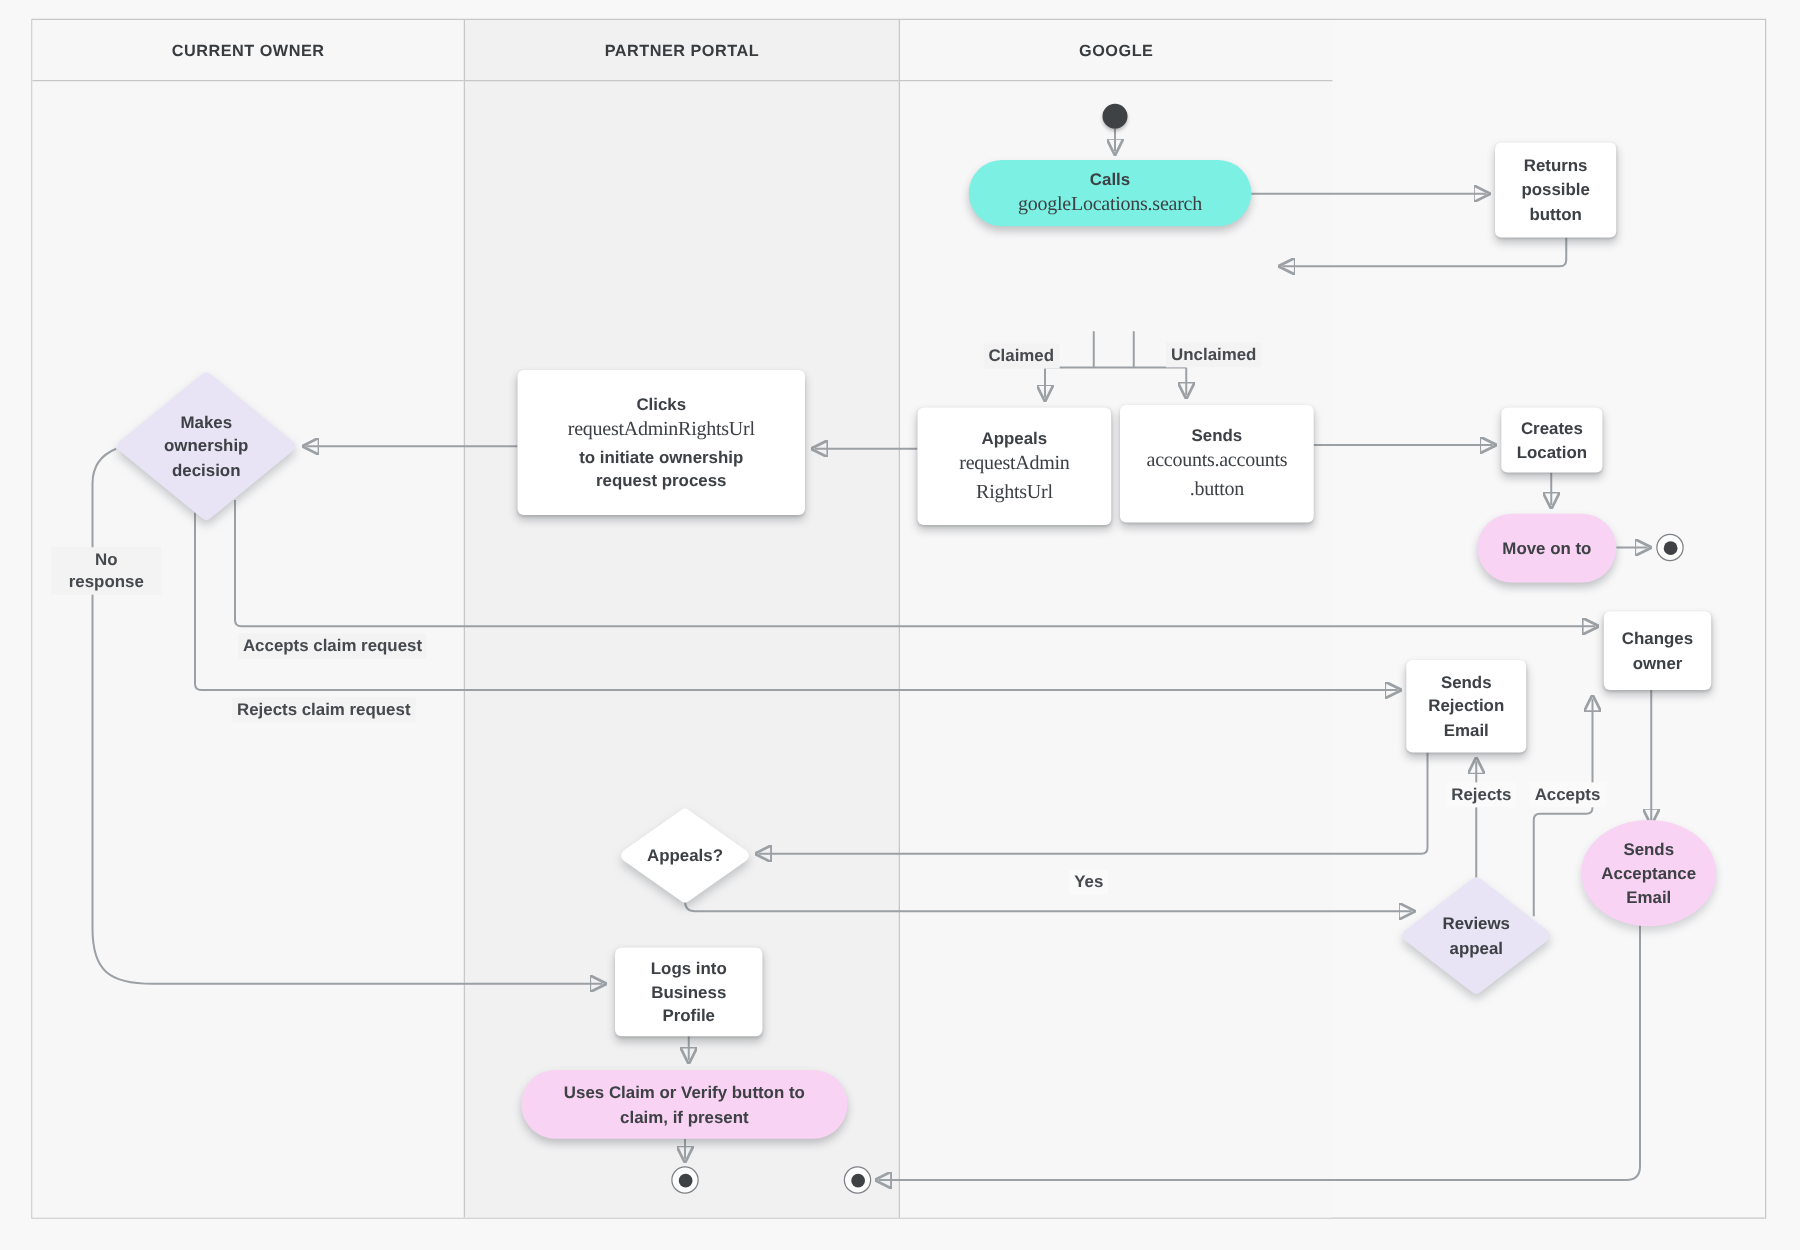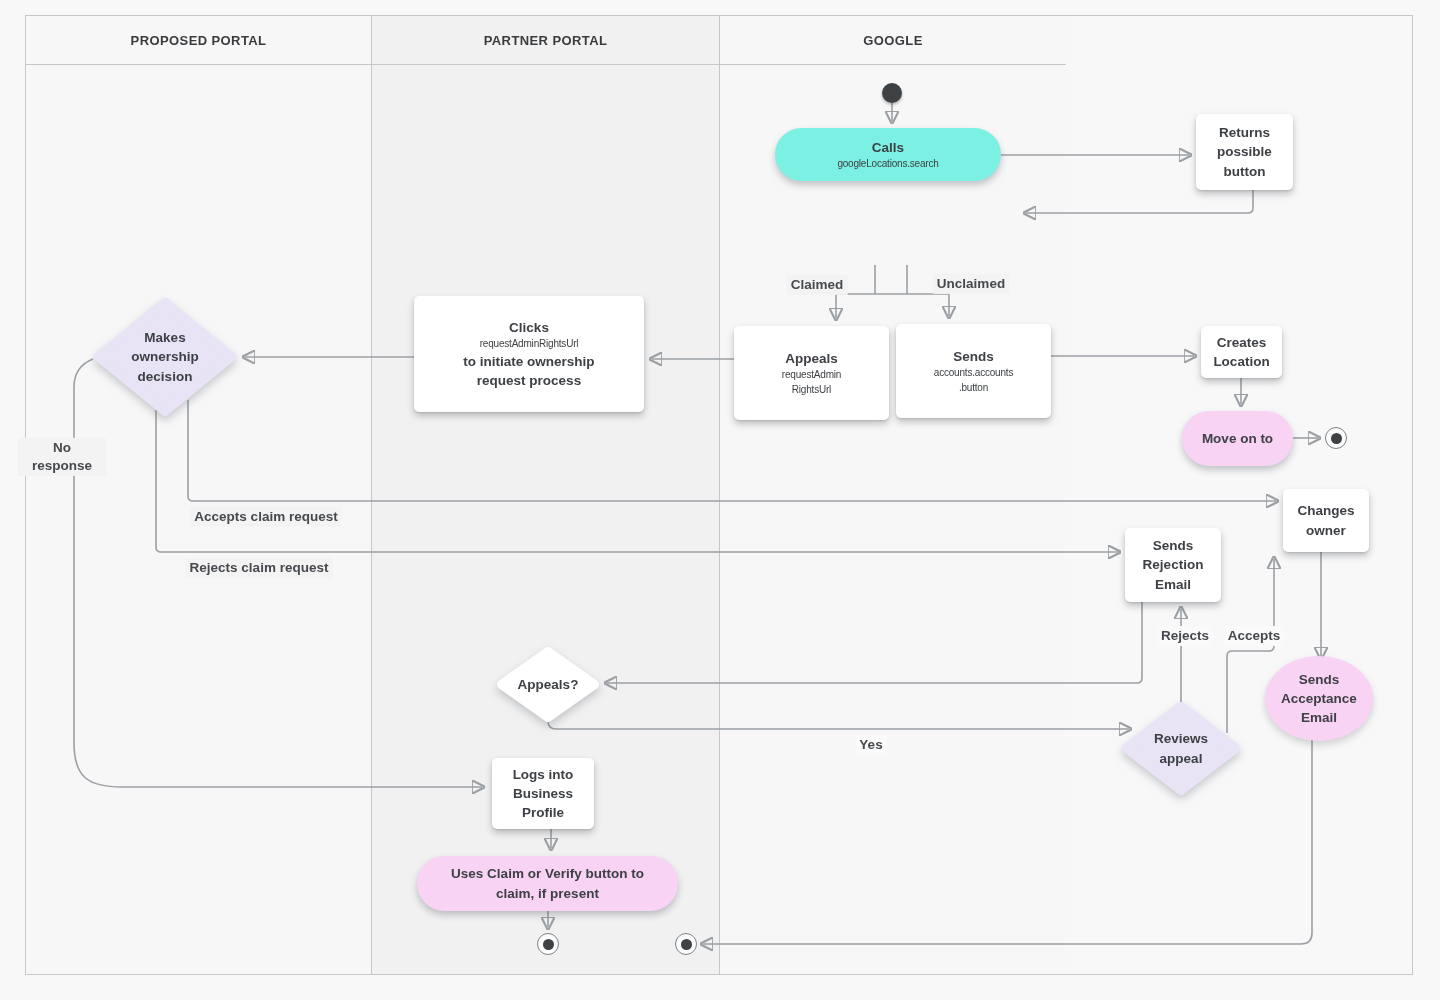--- a/index.html
+++ b/index.html
@@ -21,21 +21,21 @@
   svg.edges{position:absolute;inset:0;width:1388px;height:960px;pointer-events:none}
   svg.edges path{fill:none;stroke:var(--line-gray);stroke-width:1.6px}
   
   .node{position:absolute;display:flex;flex-direction:column;align-items:center;justify-content:center;
     text-align:center;font-size:13.5px;font-weight:700;line-height:1.42;color:var(--text-dark)}
   .box{background:var(--node-white);border-radius:5px;box-shadow:0 4px 7px rgba(70,74,78,.32),0 1px 2px rgba(0,0,0,.12);padding:4px 8px}
   .pill{border-radius:30px;box-shadow:0 4px 7px rgba(70,74,78,.30);padding:20px 10px}
   .pill.teal{background:var(--teal)} .pill.pink{background:var(--pink)}
   .soft{background:var(--lavender);border-radius:4px;padding:4px 8px}
   .ellipse{background:var(--pink);border-radius:50%;box-shadow:0 4px 7px rgba(70,74,78,.22)}
-  .code{font-family:Liberation Sans, sans-serif;font-weight:400;font-size:10px;letter-spacing:-.2px}
+  .code{font-family:Liberation Serif, serif;font-weight:400;font-size:16px;letter-spacing:-.2px}
   .tline{display:block}
   .diamond{background:transparent}
   .diamond svg.dshape{position:absolute;inset:0;width:100%;height:100%;filter:drop-shadow(0 4px 4px rgba(70,74,78,.28))}
   .diamond .dlabel{position:relative;z-index:1}
   .diamond.white .dpoly{fill:#FFFFFF;stroke:#FFFFFF}
   .diamond.lav .dpoly{fill:var(--diamond-lav);stroke:var(--diamond-lav)}
   .dpoly{stroke-width:10;stroke-linejoin:round}
   .dot-start{position:absolute;width:20px;height:20px;border-radius:50%;background:#3E4245;box-shadow:0 2px 3px rgba(0,0,0,.25)}
   .dot-end{position:absolute;width:22px;height:22px;border-radius:50%;background:#FDFDFD;border:1.5px solid #7E8287;
     display:flex;align-items:center;justify-content:center}
@@ -45,21 +45,21 @@
   .edge-label.bright{background:#FAFAFB}
   .edge-label.wrap{white-space:normal;width:88px}
 </style>
 </head>
 <body>
 
 <div class="diagram">
 
   <div class="lanes">
     <div class="lane light" style="width:346px">
-      <div class="lane-header">PROPOSED PORTAL</div>
+      <div class="lane-header">CURRENT OWNER</div>
     </div>
     <div class="lane dark" style="width:348px">
       <div class="lane-header">PARTNER PORTAL</div>
     </div>
     <div class="lane light" style="width:346px">
       <div class="lane-header">GOOGLE</div>
     </div>
   </div>
 
   <svg class="edges" viewBox="0 0 1388 960">
@@ -89,26 +89,26 @@
     <path d="M1155,687 V593" marker-end="url(#arr)"></path>
     <path d="M1201,717 V640 Q1201,635 1206,635 H1243 Q1248,635 1248,630 V543" marker-end="url(#arr)"></path>
     <path d="M1295,536 V641" marker-end="url(#arr)"></path>
     <path d="M1286,723 V917 Q1286,928 1275,928 H677" marker-end="url(#arr)"></path>
     <path d="M525,813 V832" marker-end="url(#arr)"></path>
     <path d="M522,895 V911" marker-end="url(#arr)"></path>
   </svg>
 
   <div class="edge-label" style="left:791px;top:269px">Claimed</div>
   <div class="edge-label" style="left:945px;top:268px">Unclaimed</div>
-  <div class="edge-label wrap" style="left:36px;top:441px">No response</div>
+  <div class="edge-label wrap" style="left:59px;top:441px">No response</div>
   <div class="edge-label" style="left:240px;top:501px">Accepts claim request</div>
   <div class="edge-label" style="left:233px;top:552px">Rejects claim request</div>
   <div class="edge-label bright" style="left:1159px;top:620px">Rejects</div>
   <div class="edge-label bright" style="left:1228px;top:620px">Accepts</div>
-  <div class="edge-label bright" style="left:845px;top:729px">Yes</div>
+  <div class="edge-label bright" style="left:845px;top:690px">Yes</div>
 
   <div class="dot-start" style="left:856px;top:67px"></div>
 
   <div class="node pill teal" style="left:749px;top:112px;width:226px;height:53px">
     <span class="tline">Calls</span>
     <span class="tline code">googleLocations.search</span>
   </div>
 
   <div class="node box" style="left:1170px;top:98px;width:97px;height:76px">
     <span>Returns possible button</span>
@@ -169,21 +169,21 @@
     <span class="dlabel" style="max-width:70px">Reviews appeal</span>
   </div>
 
   <div class="node diamond white" style="left:470px;top:630px;width:104px;height:77px">
     <svg class="dshape" viewBox="0 0 104 77" preserveAspectRatio="none">
         <polygon class="dpoly" points="52,6 98,38.5 52,71 6,38.5"></polygon>
       </svg>
     <span class="dlabel">Appeals?</span>
   </div>
 
-  <div class="node box" style="left:466px;top:742px;width:102px;height:71px">
+  <div class="node box" style="left:466px;top:742px;width:118px;height:71px">
     <span style="max-width:70px">Logs into Business Profile</span>
   </div>
 
   <div class="node pill pink" style="left:391px;top:840px;width:261px;height:55px">
     <span style="max-width:232px">Uses Claim or Verify button to claim, if present</span>
   </div>
 
   <div class="dot-end" style="left:511px;top:917px"></div>
   <div class="dot-end" style="left:649px;top:917px"></div>
 

